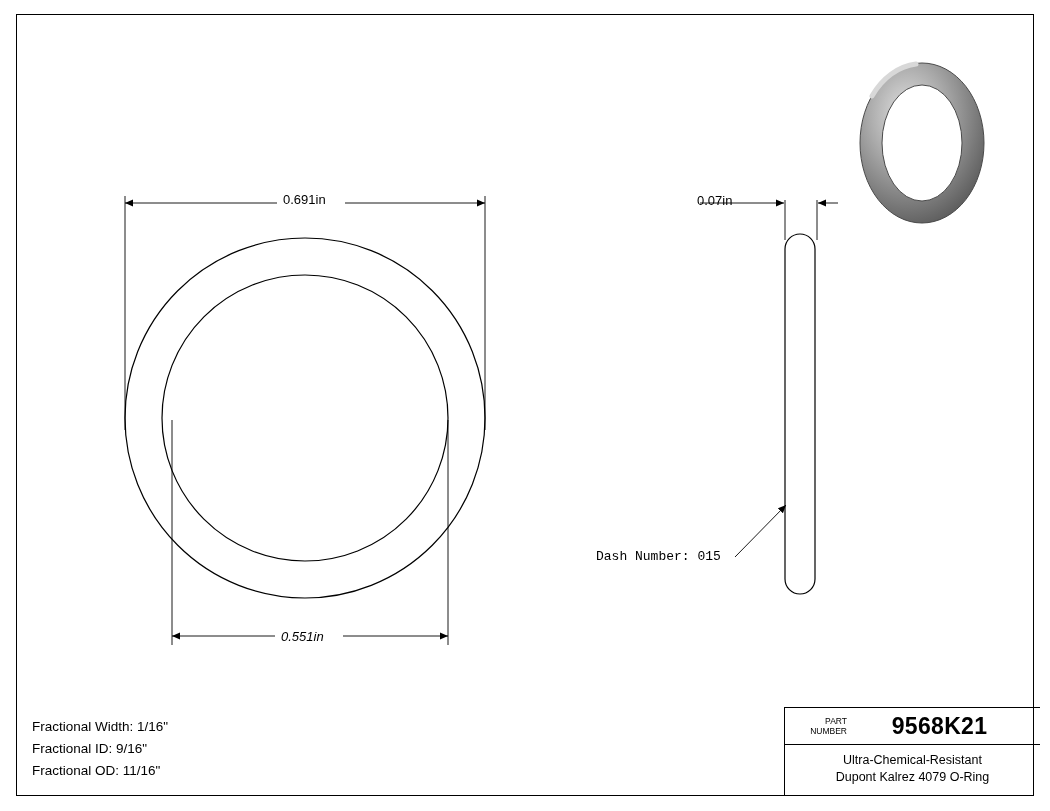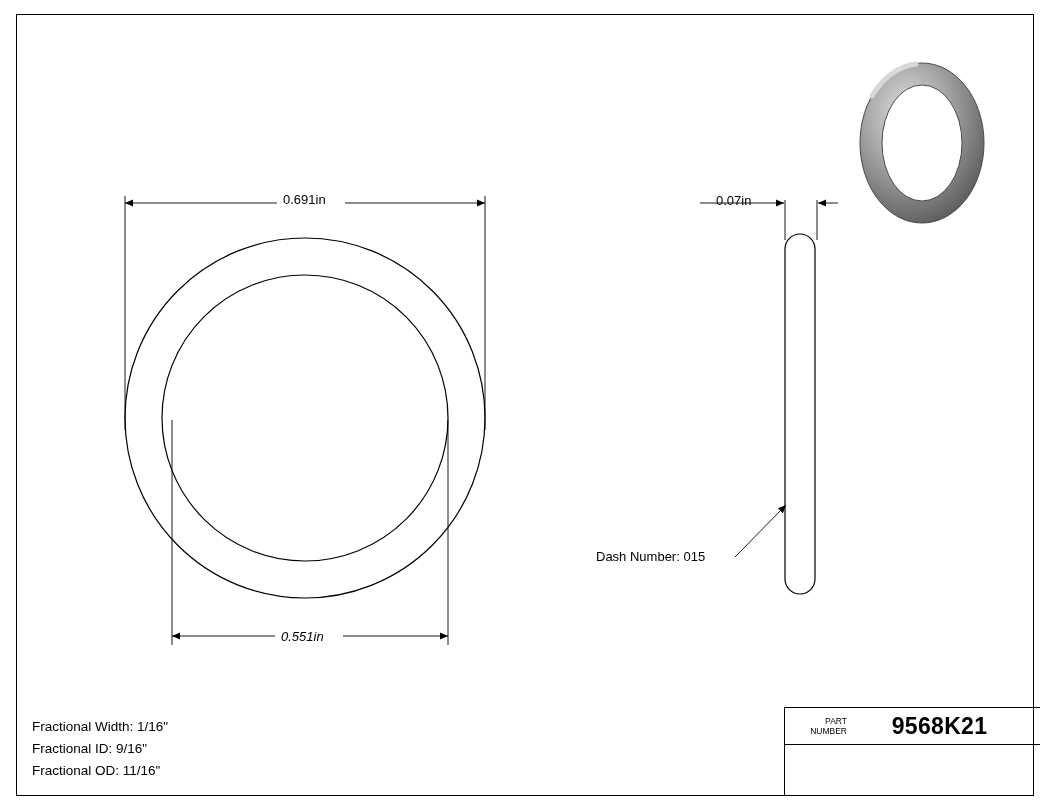--- a/index.html
+++ b/index.html
@@ -39,22 +39,22 @@
   }
   .dim-text {
     position: absolute;
     font-size: 13px;
     font-family: "Liberation Sans", sans-serif;
     color: #000000;
     white-space: nowrap;
   }
   #dim-od-text { left: 283px; top: 192px; }
   #dim-id-text { left: 281px; top: 629px; font-style: italic; }
-  #dim-cs-text { left: 716px; top: 193px; text-align: center; }
-  #dash-text   { left: 596px; top: 549px; }
+  #dim-cs-text { left: 697px; top: 193px; text-align: center; }
+  #dash-text   { left: 596px; top: 549px; font-family: Liberation Mono, monospace; }
 
   .spec-list {
     position: absolute;
     left: 32px;
     top: 716px;
     font-size: 13.5px;
     line-height: 22px;
   }
   .spec-list div { white-space: nowrap; }
 
@@ -180,15 +180,19 @@
   </div>
 
   <div class="title-block">
     <div class="tb-row1">
       <div class="tb-label">
         <div>PART</div>
         <div>NUMBER</div>
       </div>
       <div class="tb-partnum">9568K21</div>
     </div>
+    <div class="tb-desc">
+      <div>Ultra-Chemical-Resistant</div>
+      <div>Dupont Kalrez 4079 O-Ring</div>
+    </div>
   </div>
 
 </div>
 
 </body></html>

